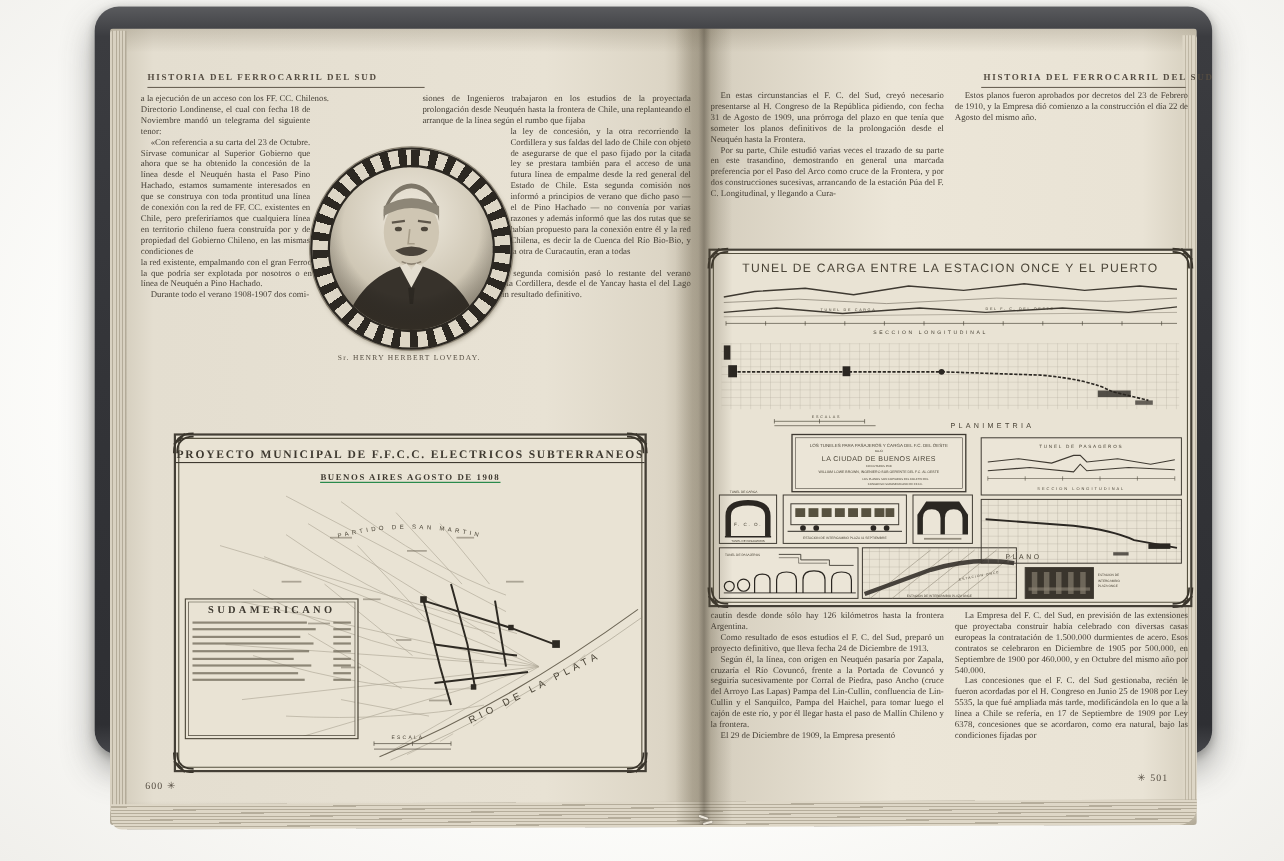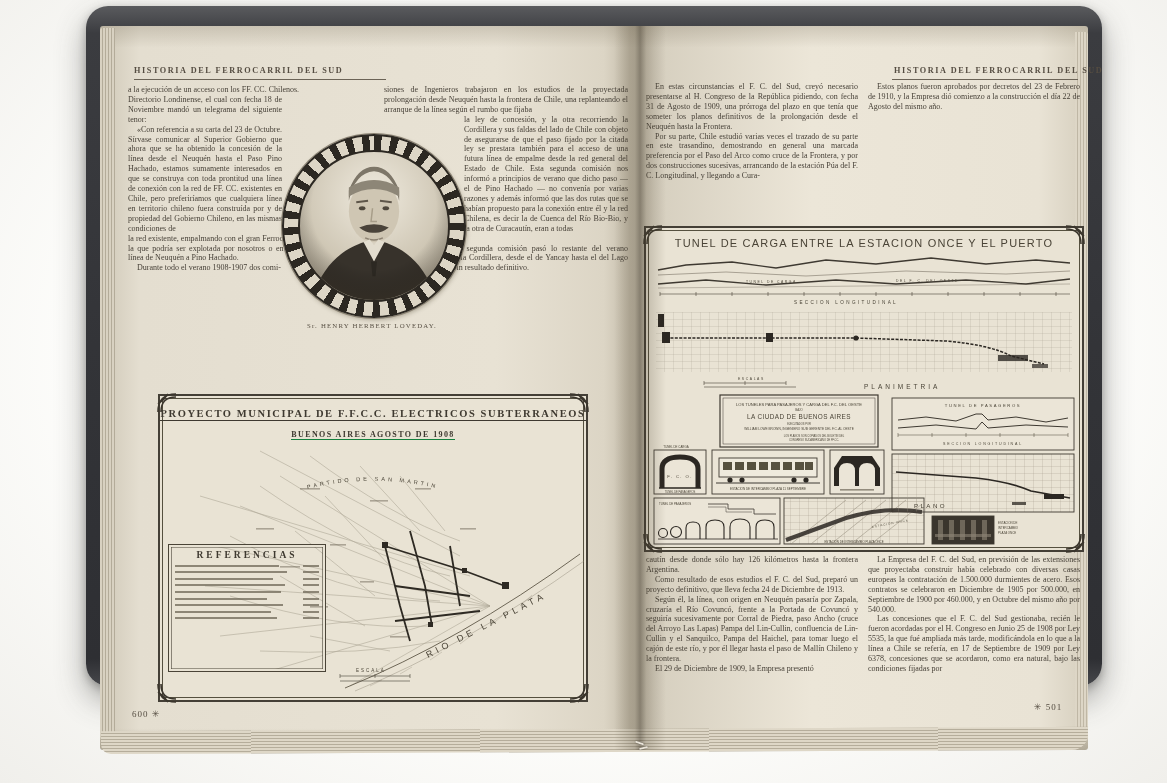--- a/index.html
+++ b/index.html
@@ -188,21 +188,21 @@
         <rect x="120" y="130" width="20" height="1.6"></rect>
           <rect x="170" y="108" width="16" height="1.6"></rect>
         <rect x="150" y="170" width="18" height="1.6"></rect>
           <rect x="200" y="145" width="14" height="1.6"></rect>
         <rect x="230" y="200" width="18" height="1.6"></rect>
           <rect x="300" y="92" width="16" height="1.6"></rect>
       </g>
     </svg>
 
     <div class="refs">
-      <div class="refs-title">REFERENCIAS</div>
+      <div class="refs-title">SUDAMERICANO</div>
       <div class="refrow">
           <i class="sq" style="width:104px"></i>
           <i class="num"></i>
         </div>
       <div class="refrow">
           <i class="sq" style="width:112px"></i>
           <i class="num"></i>
         </div>
       <div class="refrow">
           <i class="sq" style="width:98px"></i>

